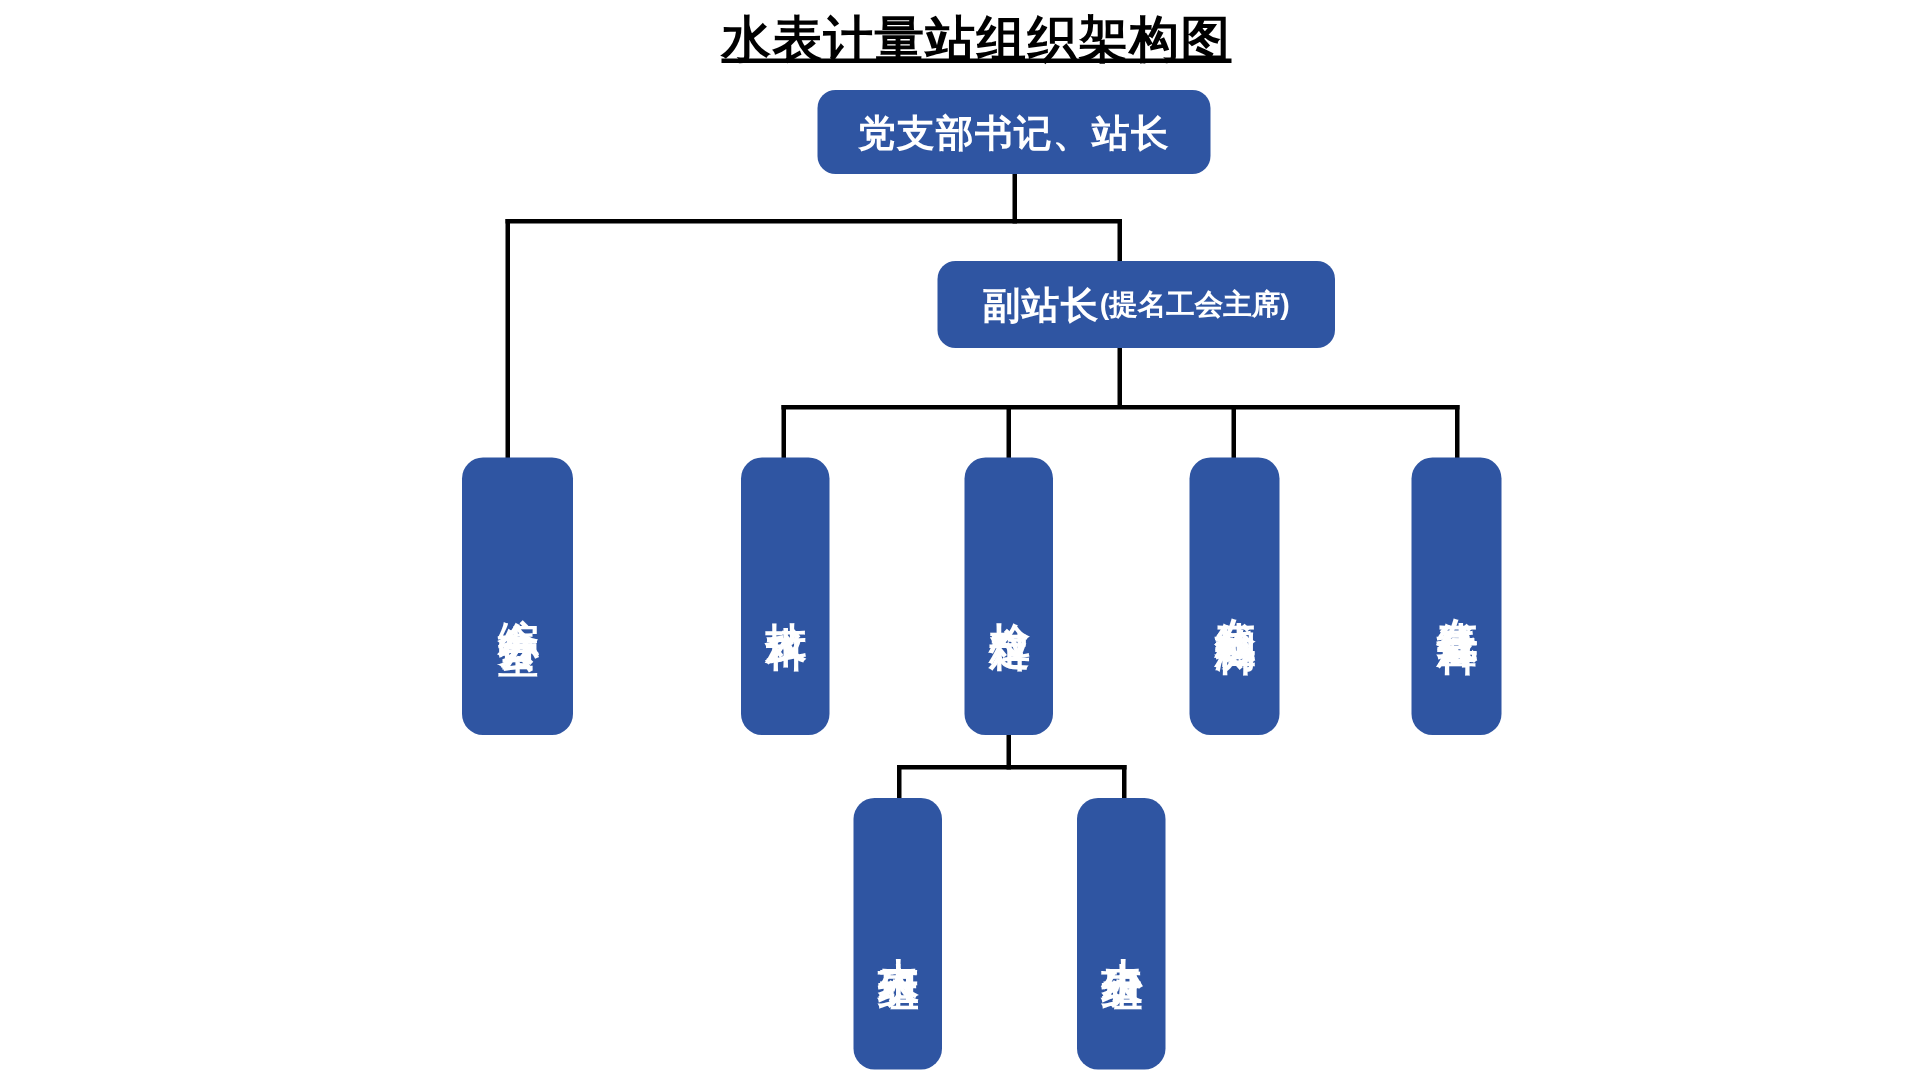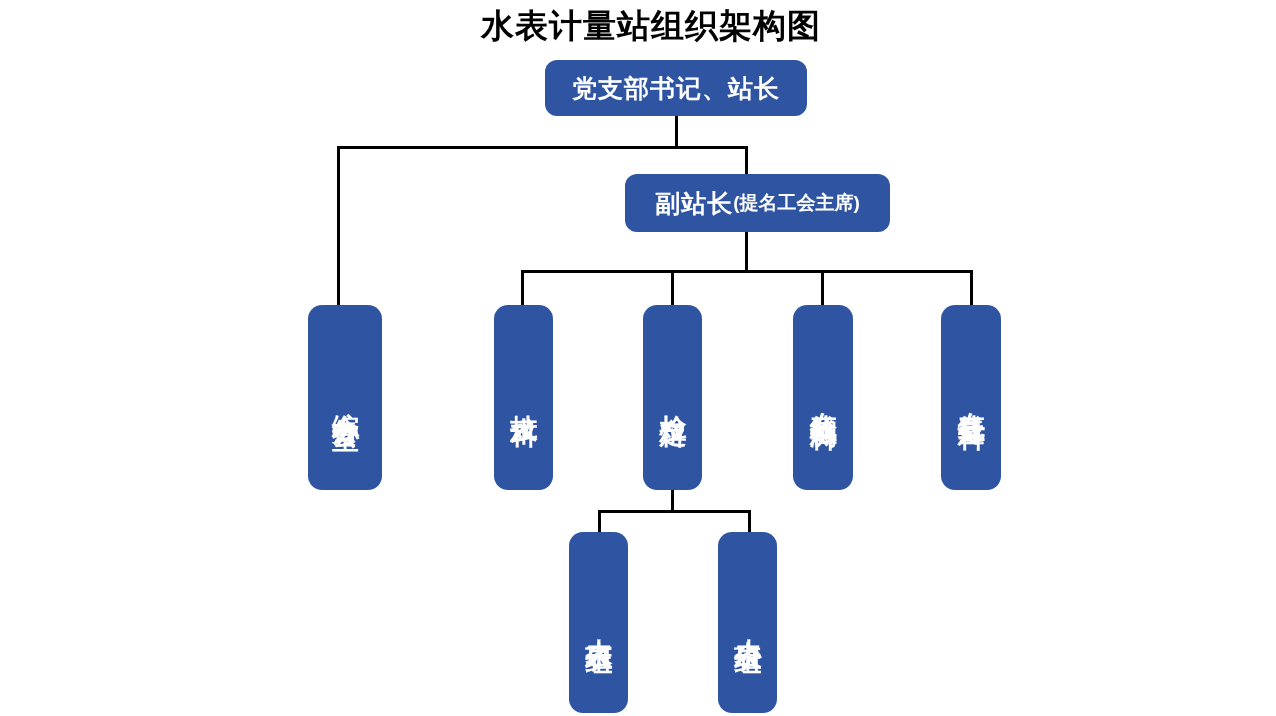--- a/index.html
+++ b/index.html
@@ -18,20 +18,21 @@
   .chart-title {
     position: absolute;
     left: 651px;
     top: 4px;
     transform: translateX(-50%);
     font-size: 33px;
     font-weight: 800;
     letter-spacing: 1px;
     color: #000000;
     white-space: nowrap;
+    text-decoration: underline;
   }
   .node {
     position: absolute;
     background: #2f55a2;
     color: #ffffff;
     font-weight: 700;
     display: flex;
     align-items: center;
     justify-content: center;
     box-sizing: border-box;

